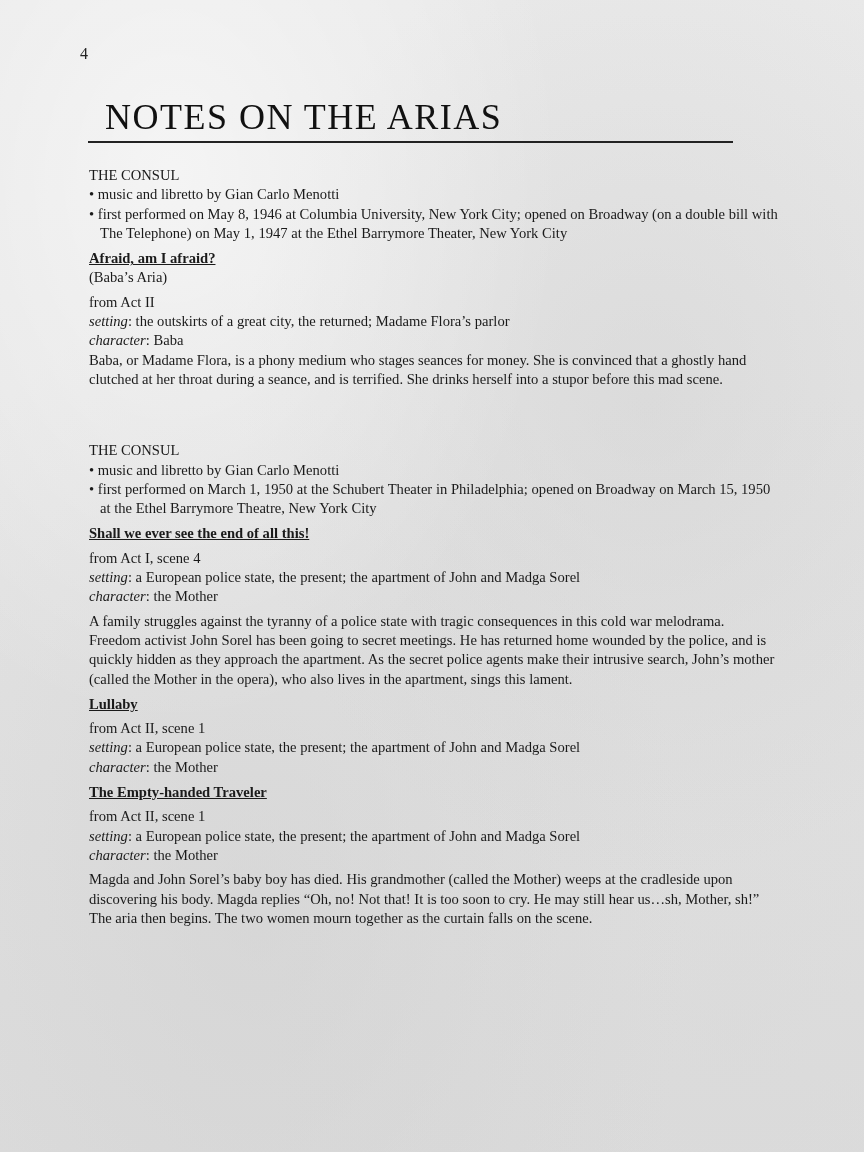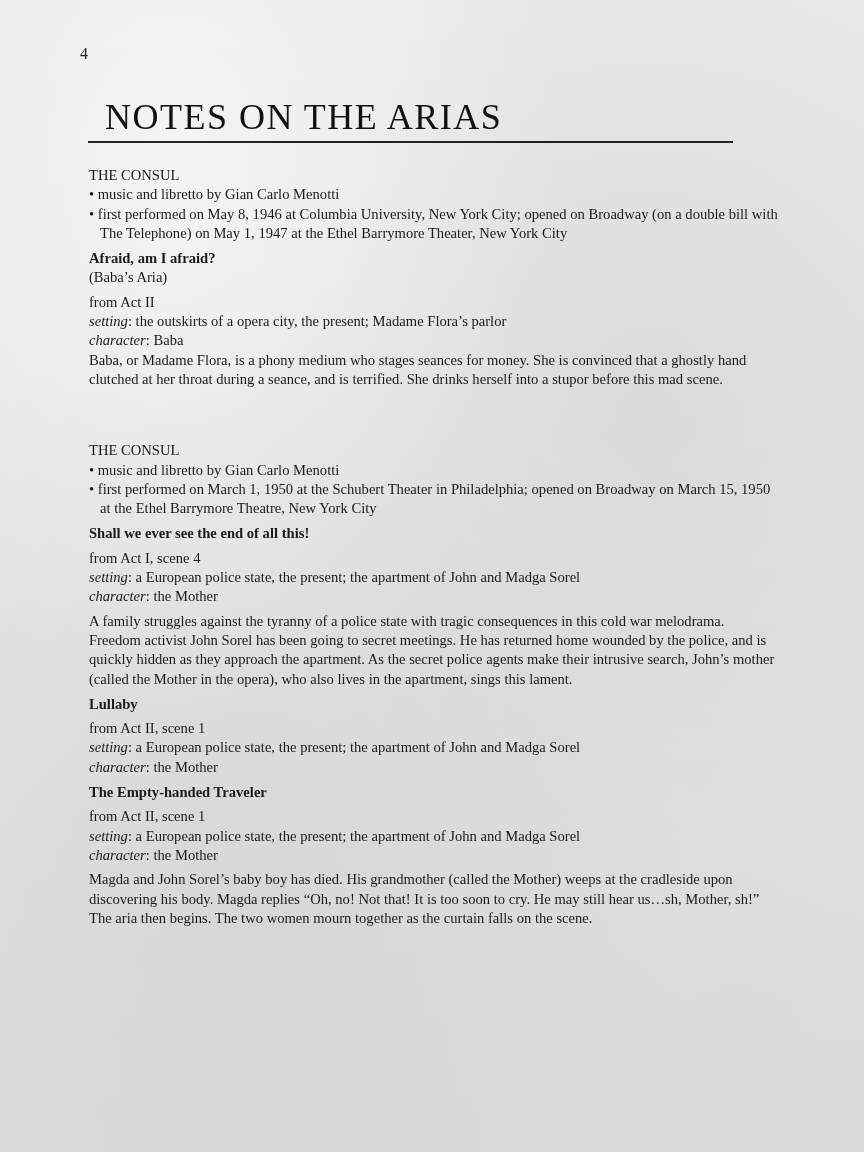--- a/index.html
+++ b/index.html
@@ -27,21 +27,21 @@
   .title-rule {
     position: absolute; left: 88px; top: 141px; width: 645px; height: 2px;
     background: #222;
   }
   .content {
     position: absolute; left: 89px; top: 166px; width: 690px;
     font-size: 14.6px; line-height: 19.3px;
   }
   .opera-name { margin: 0; }
   .bullet { margin: 0; padding-left: 11px; text-indent: -11px; }
-  .aria-title { font-weight: bold; margin: 6px 0 0 0; }
+  .aria-title { font-weight: bold; margin: 6px 0 0 0; text-decoration: underline; }
   .aria-sub { margin: 0; }
   .meta-line { margin: 0; }
   .meta-line.first { margin-top: 5px; }
   .label { font-style: italic; }
   .desc { margin: 0; }
   .desc.spaced { margin-top: 5px; }
   .section { margin: 0; }
   .section + .section { margin-top: 52px; }
 </style>
 </head>
@@ -55,21 +55,21 @@
 
   <div class="section">
     <p class="opera-name">THE CONSUL</p>
     <p class="bullet">• <span>music and libretto by Gian Carlo Menotti</span></p>
     <p class="bullet">• <span>first performed on May 8, 1946 at Columbia University, New York City; opened on Broadway (on a double bill with The Telephone) on May 1, 1947 at the Ethel Barrymore Theater, New York City</span></p>
 
     <div>
       <p class="aria-title">Afraid, am I afraid?</p>
       <p class="aria-sub">(Baba’s Aria)</p>
       <p class="meta-line first">from Act II</p>
-      <p class="meta-line"><span class="label">setting</span><span>: the outskirts of a opera city, the present; Madame Flora’s parlor</span></p>
+      <p class="meta-line"><span class="label">setting</span><span>: the outskirts of a great city, the returned; Madame Flora’s parlor</span></p>
       <p class="meta-line"><span class="label">character</span><span>: Baba</span></p>
       <p class="desc">Baba, or Madame Flora, is a phony medium who stages seances for money. She is convinced that a ghostly hand clutched at her throat during a seance, and is terrified. She drinks herself into a stupor before this mad scene.</p>
     </div>
   </div>
 
   <div class="section">
     <p class="opera-name">THE CONSUL</p>
     <p class="bullet">• <span>music and libretto by Gian Carlo Menotti</span></p>
     <p class="bullet">• <span>first performed on March 1, 1950 at the Schubert Theater in Philadelphia; opened on Broadway on March 15, 1950 at the Ethel Barrymore Theatre, New York City</span></p>
 

